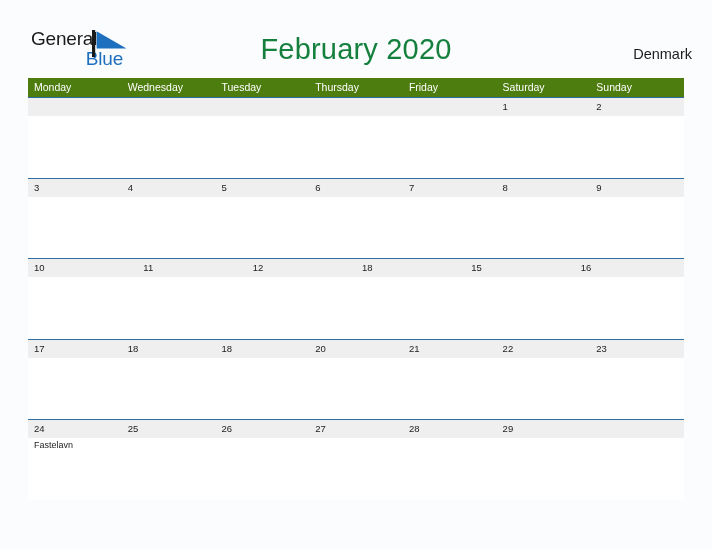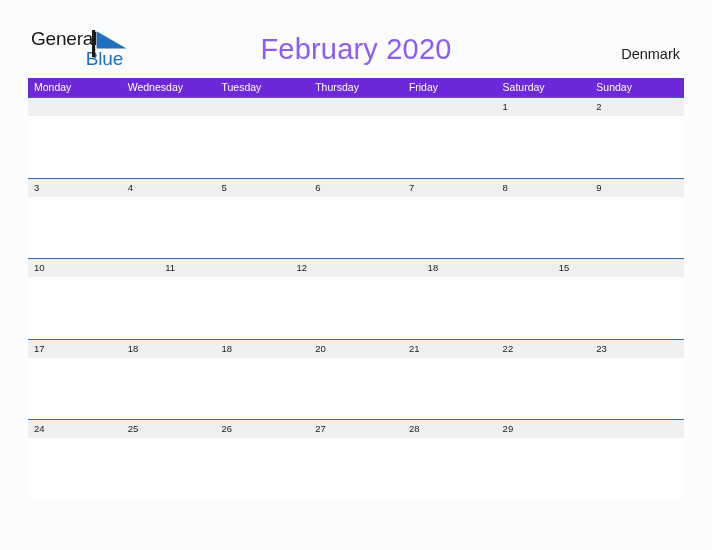--- a/index.html
+++ b/index.html
@@ -63,46 +63,46 @@
   }
 
   .cal-title {
     position: absolute;
     left: 0;
     top: 33px;
     width: 712px;
     text-align: center;
     font-size: 29px;
     font-weight: normal;
-    color: #8b5cf6;
+    color: #15803d;
     letter-spacing: 0.2px;
   }
 
   .region-label {
     position: absolute;
-    right: 32px;
+    right: 20px;
     top: 46px;
     font-size: 14.5px;
     color: #1d1d1d;
     white-space: nowrap;
   }
 
   
   .calendar {
     position: absolute;
     left: 28px;
     top: 78px;
     width: 656px;
   }
 
   .dow-header {
     display: flex;
     width: 656px;
     height: 19px;
-    background: #6d28d9;
+    background: #4d7c0f;
   }
   .dow-cell {
     flex: 1 1 0;
     font-size: 10.5px;
     color: #ffffff;
     line-height: 19px;
     padding-left: 6px;
     white-space: nowrap;
     overflow: hidden;
   }
@@ -299,20 +299,23 @@
           </div>
         <div class="day-cell">
             <span class="day-num">12</span>
           </div>
         <div class="day-cell">
             <span class="day-num">18</span>
           </div>
         <div class="day-cell">
             <span class="day-num">15</span>
           </div>
+        <div class="day-cell">
+            <span class="day-num">16</span>
+          </div>
       </div>
       <div class="events-strip">
         <div class="event-col">
             <span class="event-text"></span>
           </div>
         <div class="event-col">
             <span class="event-text"></span>
           </div>
         <div class="event-col">
             <span class="event-text"></span>
@@ -398,16 +401,39 @@
         <div class="day-cell">
             <span class="day-num">28</span>
           </div>
         <div class="day-cell">
             <span class="day-num">29</span>
           </div>
         <div class="day-cell">
             <span class="day-num"></span>
           </div>
       </div>
+      <div class="events-strip">
+        <div class="event-col">
+            <span class="event-text">Fastelavn</span>
+          </div>
+        <div class="event-col">
+            <span class="event-text"></span>
+          </div>
+        <div class="event-col">
+            <span class="event-text"></span>
+          </div>
+        <div class="event-col">
+            <span class="event-text"></span>
+          </div>
+        <div class="event-col">
+            <span class="event-text"></span>
+          </div>
+        <div class="event-col">
+            <span class="event-text"></span>
+          </div>
+        <div class="event-col">
+            <span class="event-text"></span>
+          </div>
+      </div>
     </div>
 
   </div>
 </div>
 
 </body></html>

